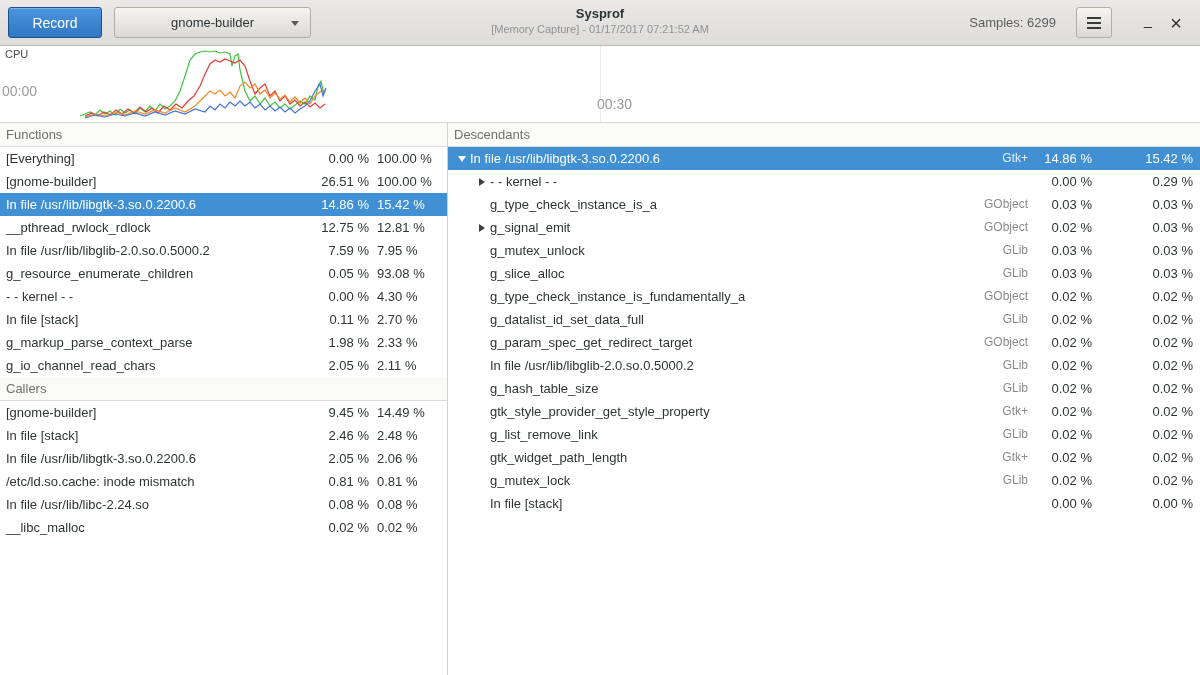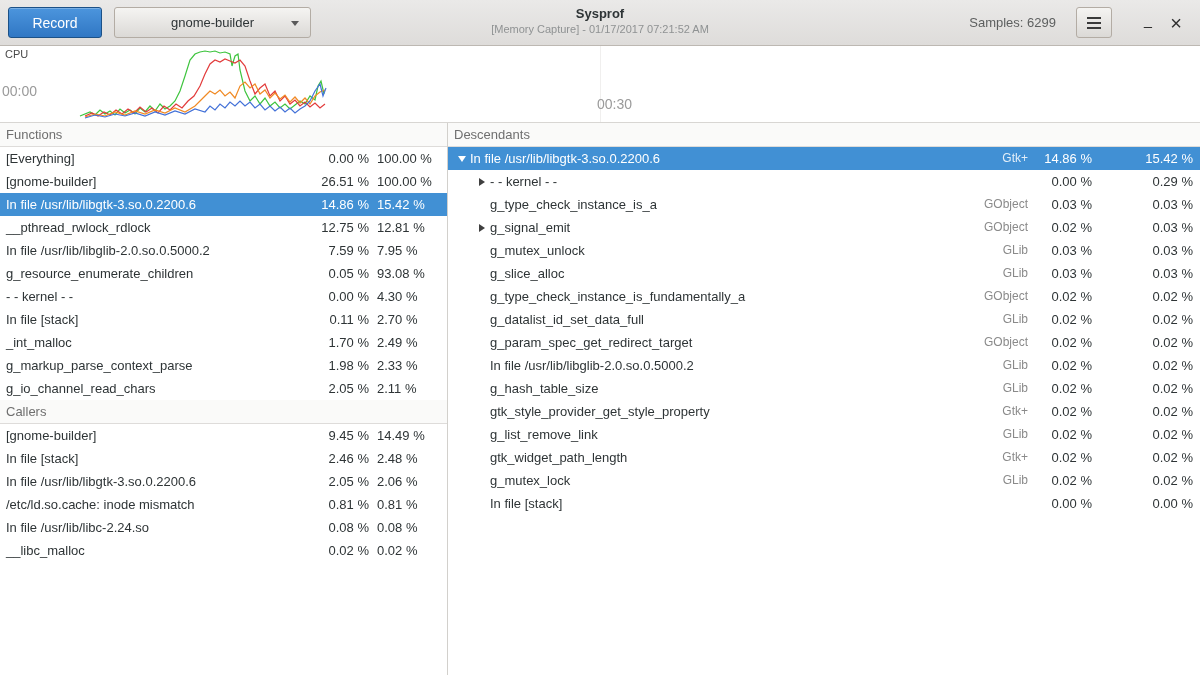--- a/index.html
+++ b/index.html
@@ -162,25 +162,20 @@
             <div class="cell lw-name">- - kernel - -</div>
             <div class="cell lw-self">0.00 %</div>
             <div class="cell lw-total">4.30 %</div>
           </div>
           <div class="trow">
             <div class="cell lw-name">In file [stack]</div>
             <div class="cell lw-self">0.11 %</div>
             <div class="cell lw-total">2.70 %</div>
           </div>
           <div class="trow">
-            <div class="cell lw-name">_int_malloc</div>
-            <div class="cell lw-self">1.70 %</div>
-            <div class="cell lw-total">2.49 %</div>
-          </div>
-          <div class="trow">
             <div class="cell lw-name">g_markup_parse_context_parse</div>
             <div class="cell lw-self">1.98 %</div>
             <div class="cell lw-total">2.33 %</div>
           </div>
           <div class="trow">
             <div class="cell lw-name">g_io_channel_read_chars</div>
             <div class="cell lw-self">2.05 %</div>
             <div class="cell lw-total">2.11 %</div>
           </div>
         </div>

